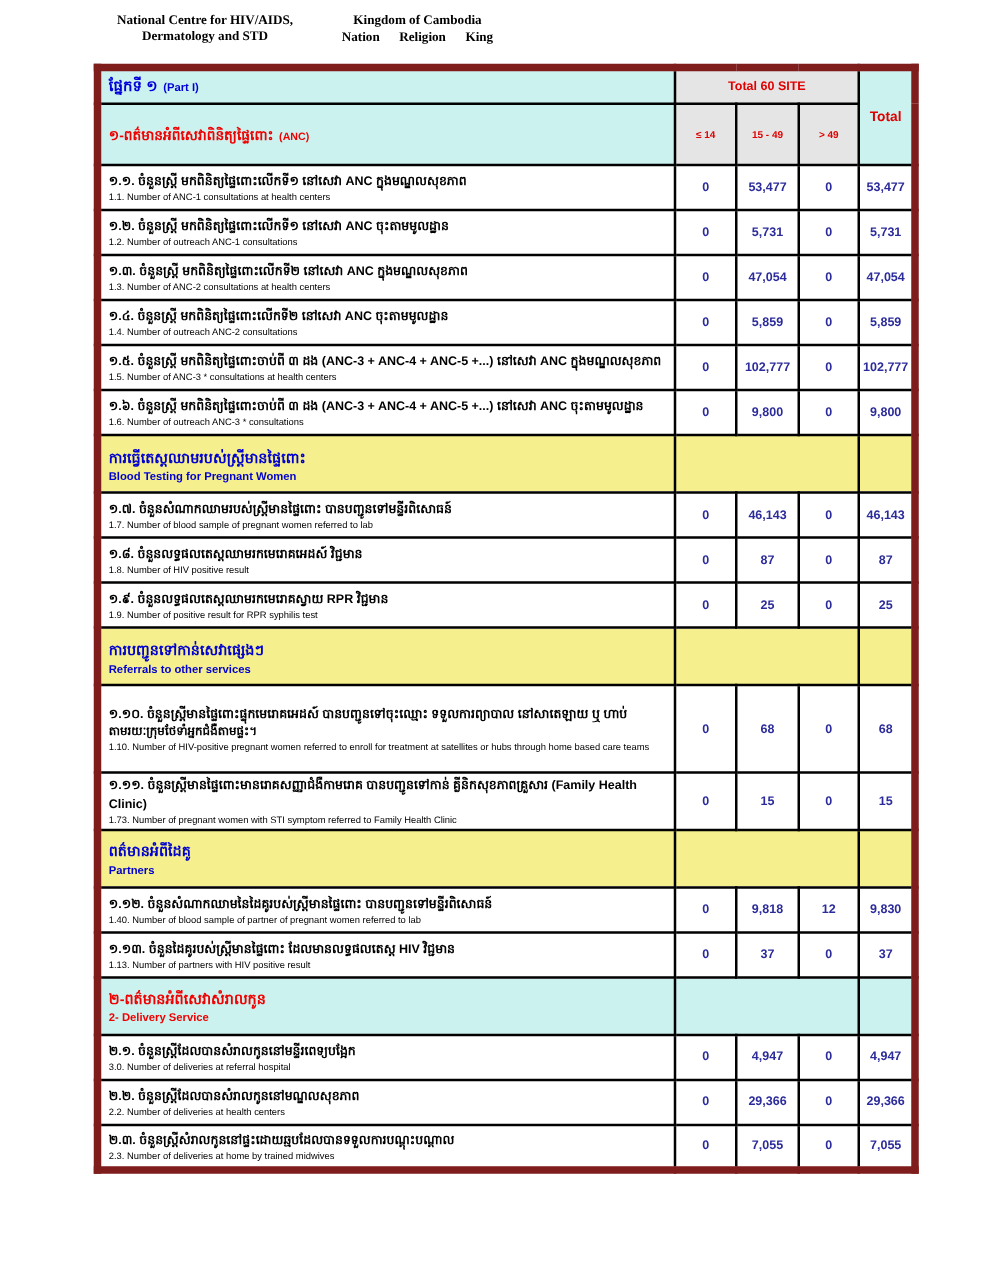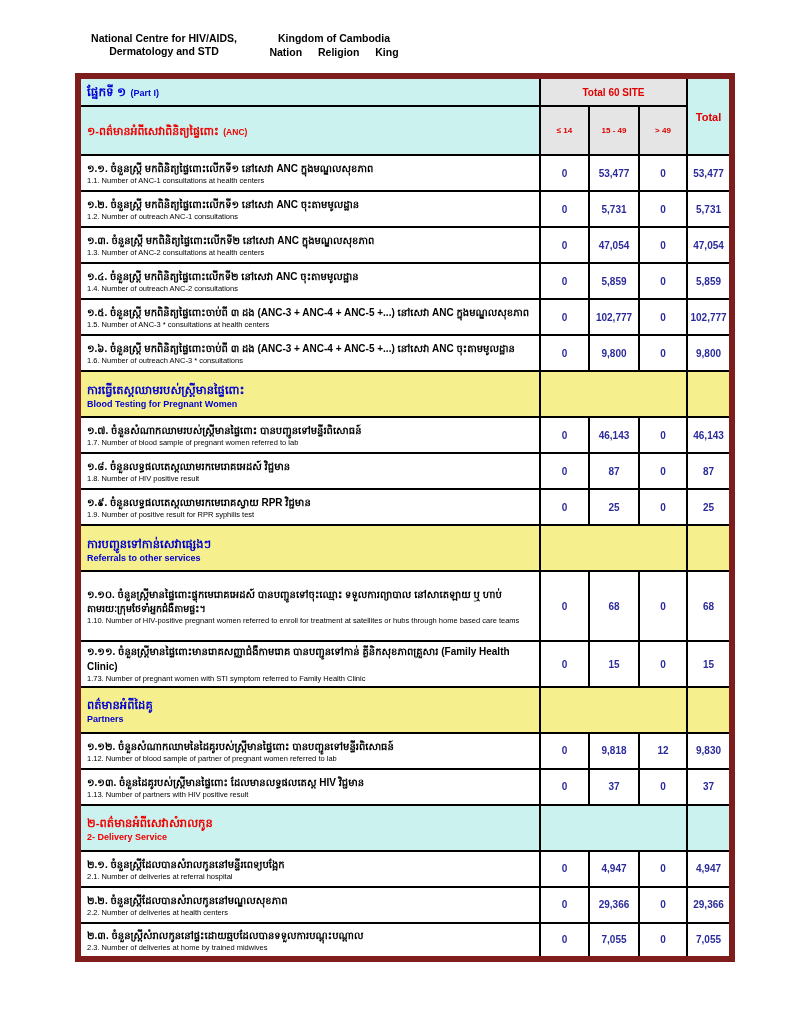--- a/index.html
+++ b/index.html
@@ -1,20 +1,20 @@
 <!DOCTYPE html>
 <html><head>
 <meta charset="utf-8">
 <style>
   * { margin:0; padding:0; box-sizing:border-box; }
   html,body { width:791px; height:1024px; background:#ffffff; overflow:hidden;
     font-family:"Liberation Sans", sans-serif; color:#000; }
 
   
-  .page-header { display:flex; align-items:flex-start; padding:32px 36px 0 78px; }
+  .page-header { display:flex; align-items:flex-start; padding:10px 36px 0 78px;font-family:Liberation Serif, serif; }
   .org { width:172px; text-align:center; font-weight:bold; font-size:10.5px; line-height:1.25; }
   .title-block { flex:1; text-align:center; margin-top:-2px; }
   .title-kh { font-size:15px; font-weight:bold; line-height:1.4; }
   .title-en { font-size:11px; font-weight:bold; margin-top:8px; letter-spacing:.2px; }
   .subtitle-kh { font-size:13.5px; font-weight:bold; margin-top:7px; }
   .subtitle-en { font-size:10px; font-weight:bold; margin-top:3px; }
   .kingdom { width:168px; text-align:center; font-weight:bold; font-size:10.5px; line-height:1.3; }
   .kingdom .motto { word-spacing:13px; }
 
   
@@ -236,21 +236,21 @@
         <div class="sec-kh-blue">ពត៌មានអំពីដៃគូ</div>
         <div class="sec-en-blue">Partners</div>
       </td>
       <td class="bg-yellow" colspan="3"></td>
       <td class="bg-yellow"></td>
     </tr>
 
     <tr class="row-data">
       <td class="label-cell">
         <div class="kh">១.១២. ចំនួនសំណាកឈាមនៃដៃគូរបស់ស្ត្រីមានផ្ទៃពោះ បានបញ្ជូនទៅមន្ទីរពិសោធន៍</div>
-        <div class="en">1.12. Number of blood sample of partner of pregnant women referred to lab</div>
+        <div class="en">1.40. Number of blood sample of partner of pregnant women referred to lab</div>
       </td>
       <td class="val">0</td>
       <td class="val">9,818</td>
       <td class="val">12</td>
       <td class="val">9,830</td>
     </tr>
     <tr class="row-data">
       <td class="label-cell">
         <div class="kh">១.១៣. ចំនួនដៃគូរបស់ស្ត្រីមានផ្ទៃពោះ ដែលមានលទ្ធផលតេស្ត HIV វិជ្ជមាន</div>
         <div class="en">1.13. Number of partners with HIV positive result</div>
@@ -266,21 +266,21 @@
         <div class="sec-kh-red">២-ពត៌មានអំពីសេវាសំរាលកូន</div>
         <div class="sec-en-red">2- Delivery Service</div>
       </td>
       <td class="bg-cyan" colspan="3"></td>
       <td class="bg-cyan"></td>
     </tr>
 
     <tr class="row-data">
       <td class="label-cell">
         <div class="kh">២.១. ចំនួនស្ត្រីដែលបានសំរាលកូននៅមន្ទីរពេទ្យបង្អែក</div>
-        <div class="en">2.1. Number of deliveries at referral hospital</div>
+        <div class="en">3.0. Number of deliveries at referral hospital</div>
       </td>
       <td class="val">0</td>
       <td class="val">4,947</td>
       <td class="val">0</td>
       <td class="val">4,947</td>
     </tr>
     <tr class="row-data">
       <td class="label-cell">
         <div class="kh">២.២. ចំនួនស្ត្រីដែលបានសំរាលកូននៅមណ្ឌលសុខភាព</div>
         <div class="en">2.2. Number of deliveries at health centers</div>

